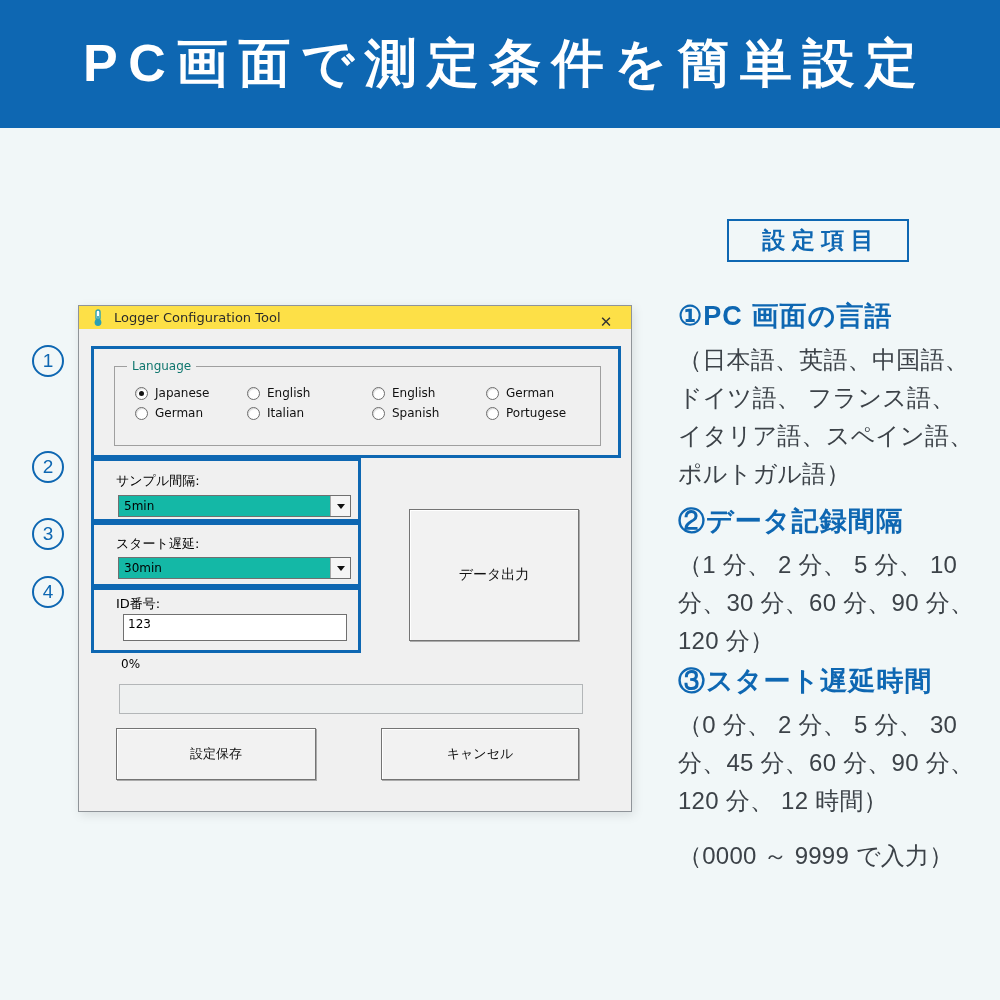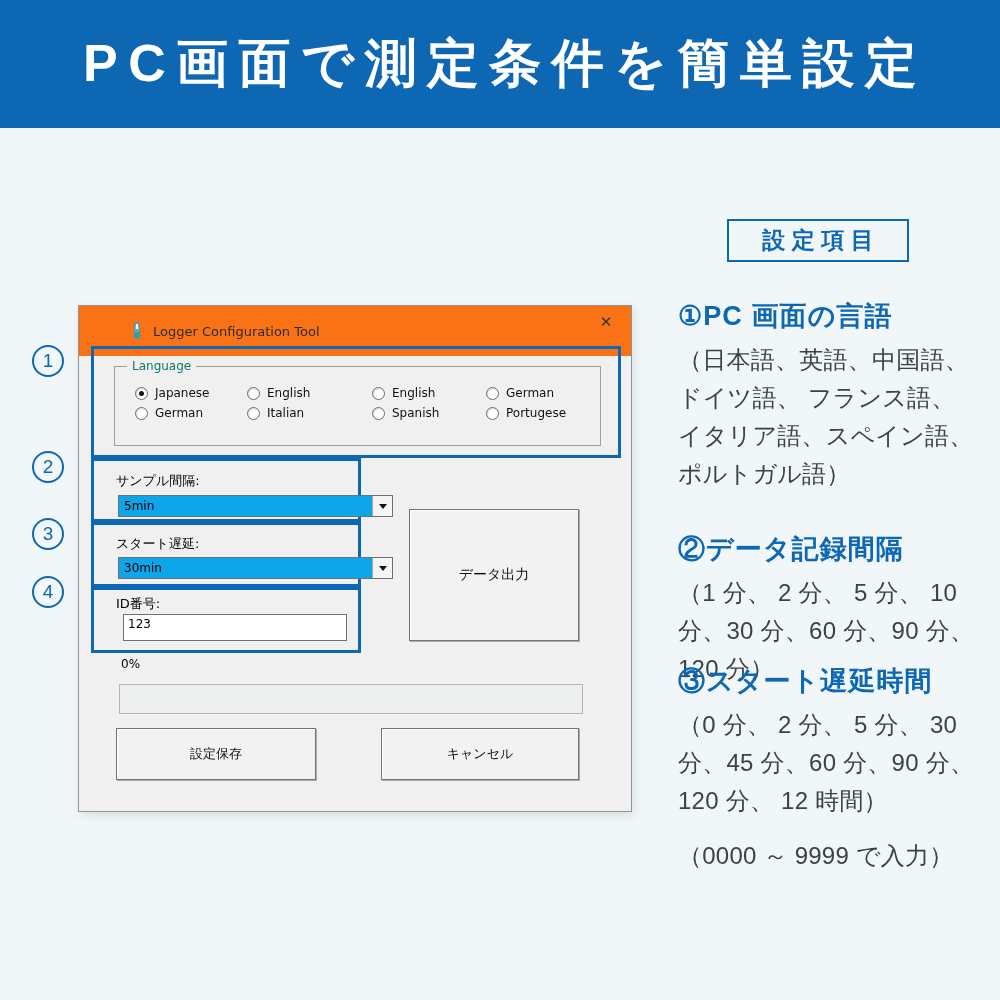--- a/index.html
+++ b/index.html
@@ -29,22 +29,22 @@
   }
 
   
   .dialog {
     position:absolute; left:78px; top:305px; width:554px; height:507px;
     background:#f0f0f0; border:1px solid #8f9499;
     box-shadow:2px 3px 10px rgba(0,0,0,0.10);
     font-family:"DejaVu Sans", sans-serif;
   }
   .titlebar {
-    position:absolute; left:0; top:0; width:100%; height:50px;
-    background:#f97316; display:flex; align-items:center;padding-left:39px;
+    position:absolute; left:0; top:0; width:100%; height:23px;
+    background:#fde047; display:flex; align-items:center;
   }
   .title-icon { width:16px; height:18px; margin-left:11px; flex:0 0 auto; }
   .title-text { font-size:13px; color:#2b2b2b; margin-left:8px; }
   .close-btn {
     position:absolute; right:10px; top:0; height:32px; width:30px;
     display:flex; align-items:center; justify-content:center;
     font-size:15px; color:#333; cursor:default; background:transparent; border:none;
   }
 
   
@@ -79,22 +79,22 @@
   }
 
   
   .fld-label { position:absolute; font-size:13px; color:#000; }
   .lbl-sample { left:37px; top:166px; }
   .lbl-delay  { left:37px; top:229px; }
   .lbl-id     { left:37px; top:289px; }
 
   
   .combo {
-    position:absolute; width:275px; height:22px;
-    background:#0ea5e9; border:1px solid #707070; display:flex; align-items:stretch;
+    position:absolute; width:233px; height:22px;
+    background:#14b8a6; border:1px solid #707070; display:flex; align-items:stretch;
   }
   .combo-sample { left:39px; top:189px; }
   .combo-delay  { left:39px; top:251px; }
   .combo-value { flex:1; font-size:12px; color:#000; padding:3px 0 0 5px; }
   .combo-btn {
     width:20px; border-left:1px solid #a8a8a8; background:#f5f5f5;
     display:flex; align-items:center; justify-content:center; cursor:default;
   }
   .combo-arrow {
     width:0; height:0; border-left:4px solid transparent; border-right:4px solid transparent;
@@ -128,21 +128,21 @@
 
   
   .badge {
     position:absolute; left:727px; top:219px; width:182px; height:43px;
     border:2px solid #0e67b2; display:flex; align-items:center; justify-content:center;
     color:#0e67b2; font-size:23px; font-weight:600;
     letter-spacing:0.28em; padding-left:0.28em; white-space:nowrap;
   }
   .sidebar { position:absolute; left:678px; top:0; width:315px; }
   .section { position:absolute; left:0; width:315px; }
-  .sec1 { top:298px; } .sec2 { top:503px;margin-top:28px; } .sec3 { top:663px; } .sec4 { top:830px; }
+  .sec1 { top:298px; } .sec2 { top:503px; } .sec3 { top:663px; } .sec4 { top:830px; }
   .sec-heading {
     color:#0e67b2; font-size:27px; font-weight:bold; letter-spacing:0.04em;
     line-height:36px; white-space:nowrap;
   }
   .sec-body {
     margin-top:7px; color:#3c4248; font-size:24px; line-height:38px;
     letter-spacing:0.01em; white-space:pre-line;
   }
 </style>
 </head>

